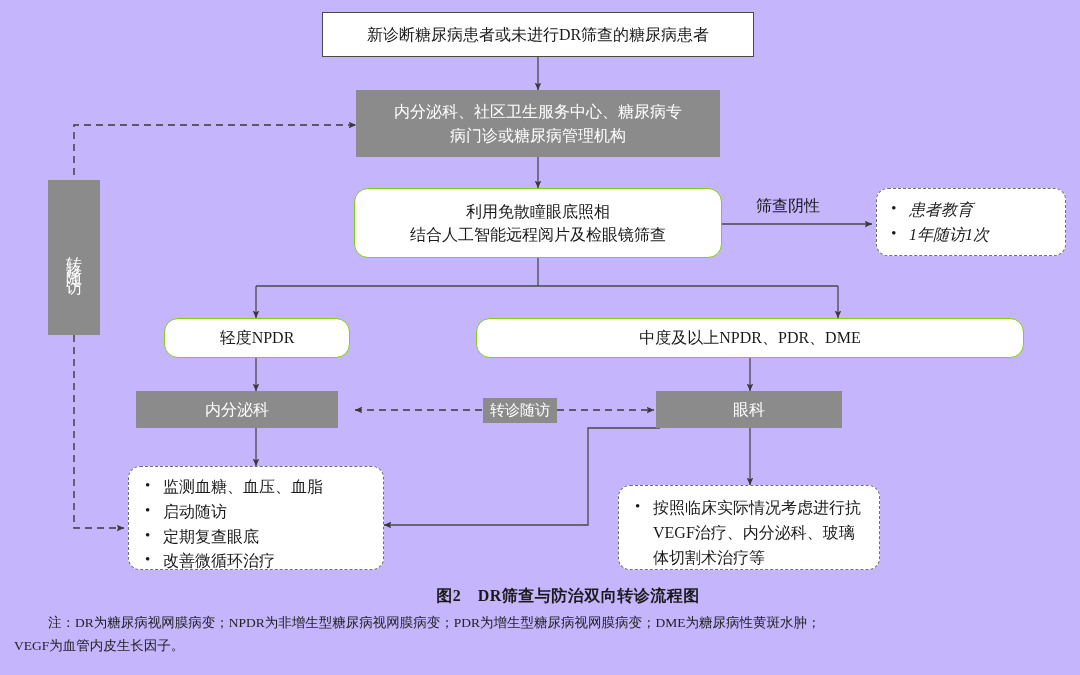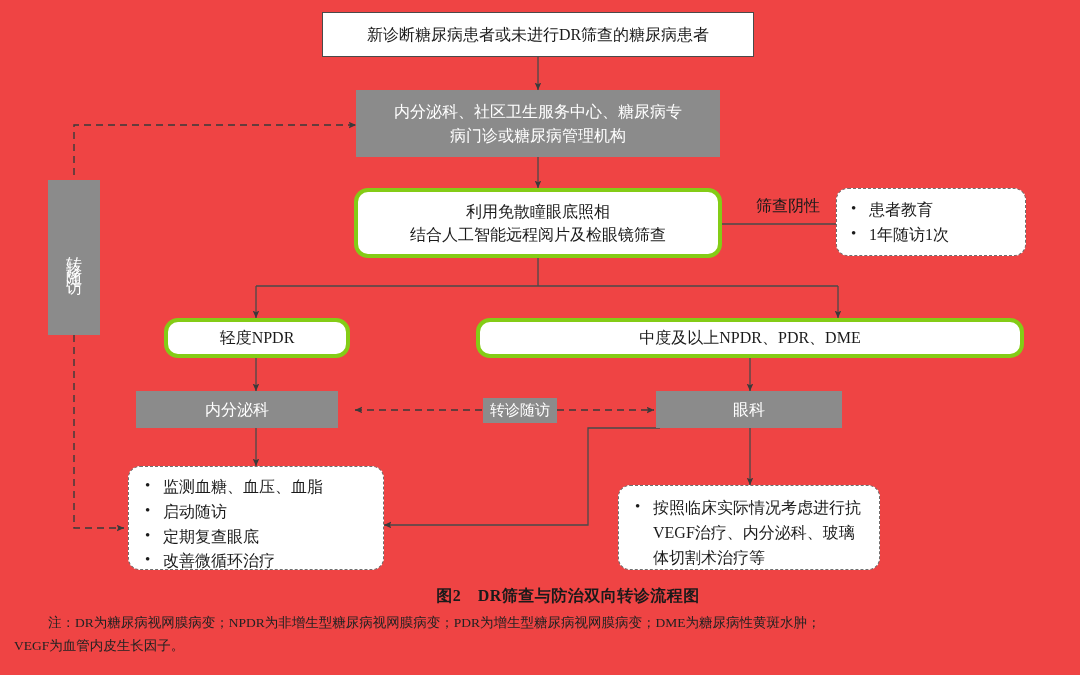--- a/index.html
+++ b/index.html
@@ -5,38 +5,38 @@
   html,body{margin:0;padding:0;background:#ffffff;}
   body{
     font-family:"Liberation Serif","DejaVu Serif",serif;
     color:#1a1a1a;
     -webkit-font-smoothing:antialiased;
   }
   #page{
     position:relative;
     width:1080px;
     height:675px;
-    background:#ef4444;
+    background:#c4b5fd;
     overflow:hidden;
   }
   .node{
     position:absolute;
     box-sizing:border-box;
     display:flex;
     align-items:center;
     justify-content:center;
     text-align:center;
     line-height:1.45;
   }
   .solid-box{
     border:1px solid #4a4a4a;
     background:#ffffff;
   }
   .round-box{
-    border:4px solid #84cc16;
+    border:1px solid #84cc16;
     background:#ffffff;
     border-radius:14px;
   }
   .gray-box{
     background:#8b8b8b;
     color:#ffffff;
     border:none;
   }
   .dashed-box{
     border:1px dashed #707070;
@@ -161,21 +161,21 @@
     <span>病门诊或糖尿病管理机构</span>
   </div>
 
   <div class="node round-box" style="left:354px;top:188px;width:368px;height:70px;font-size:16px;flex-direction:column;">
     <span>利用免散瞳眼底照相</span>
     <span>结合人工智能远程阅片及检眼镜筛查</span>
   </div>
 
   <span class="edge-label" style="left:756px;top:196px;font-size:16px;">筛查阴性</span>
 
-  <div class="dashed-box" style="position:absolute;left:836px;top:188px;width:190px;height:68px;padding:9px 10px 0 12px;font-size:16px;box-sizing:border-box;">
+  <div class="dashed-box" style="position:absolute;left:876px;top:188px;width:190px;height:68px;padding:9px 10px 0 12px;font-size:16px;box-sizing:border-box;font-style:italic;">
     <ul class="bullets">
       <li>患者教育</li>
       <li>1年随访1次</li>
     </ul>
   </div>
 
   <div class="node gray-box vtext" style="left:48px;top:180px;width:52px;height:155px;font-size:16px;">
     <span>转诊随访</span>
   </div>
 

